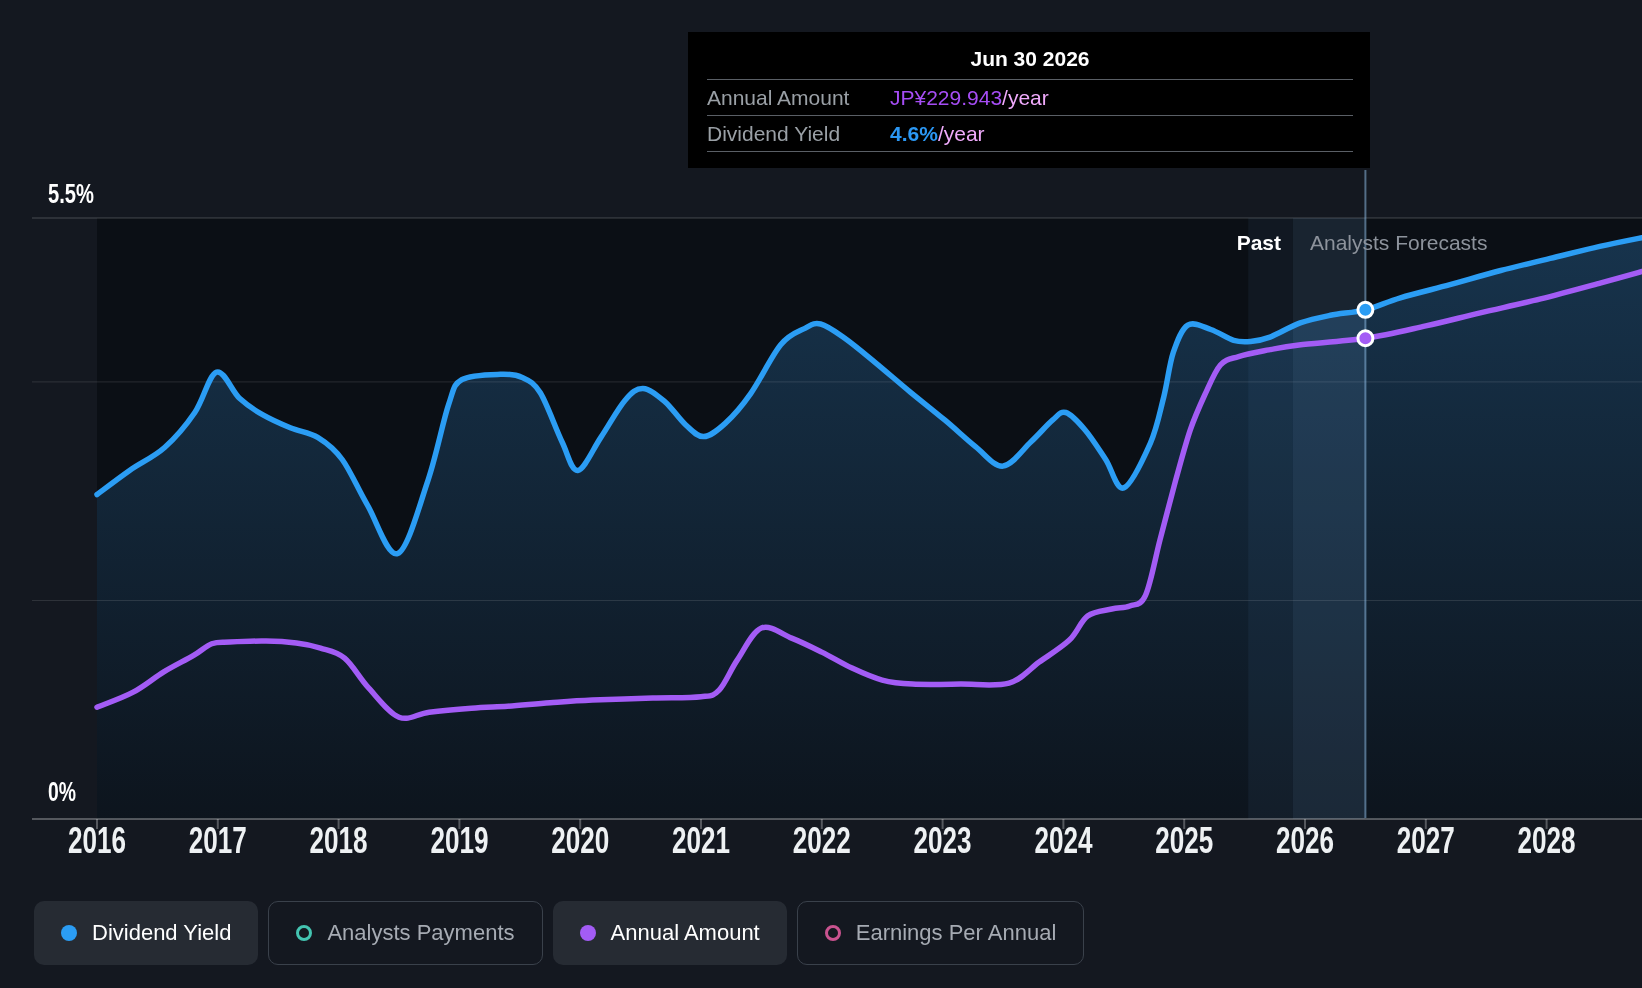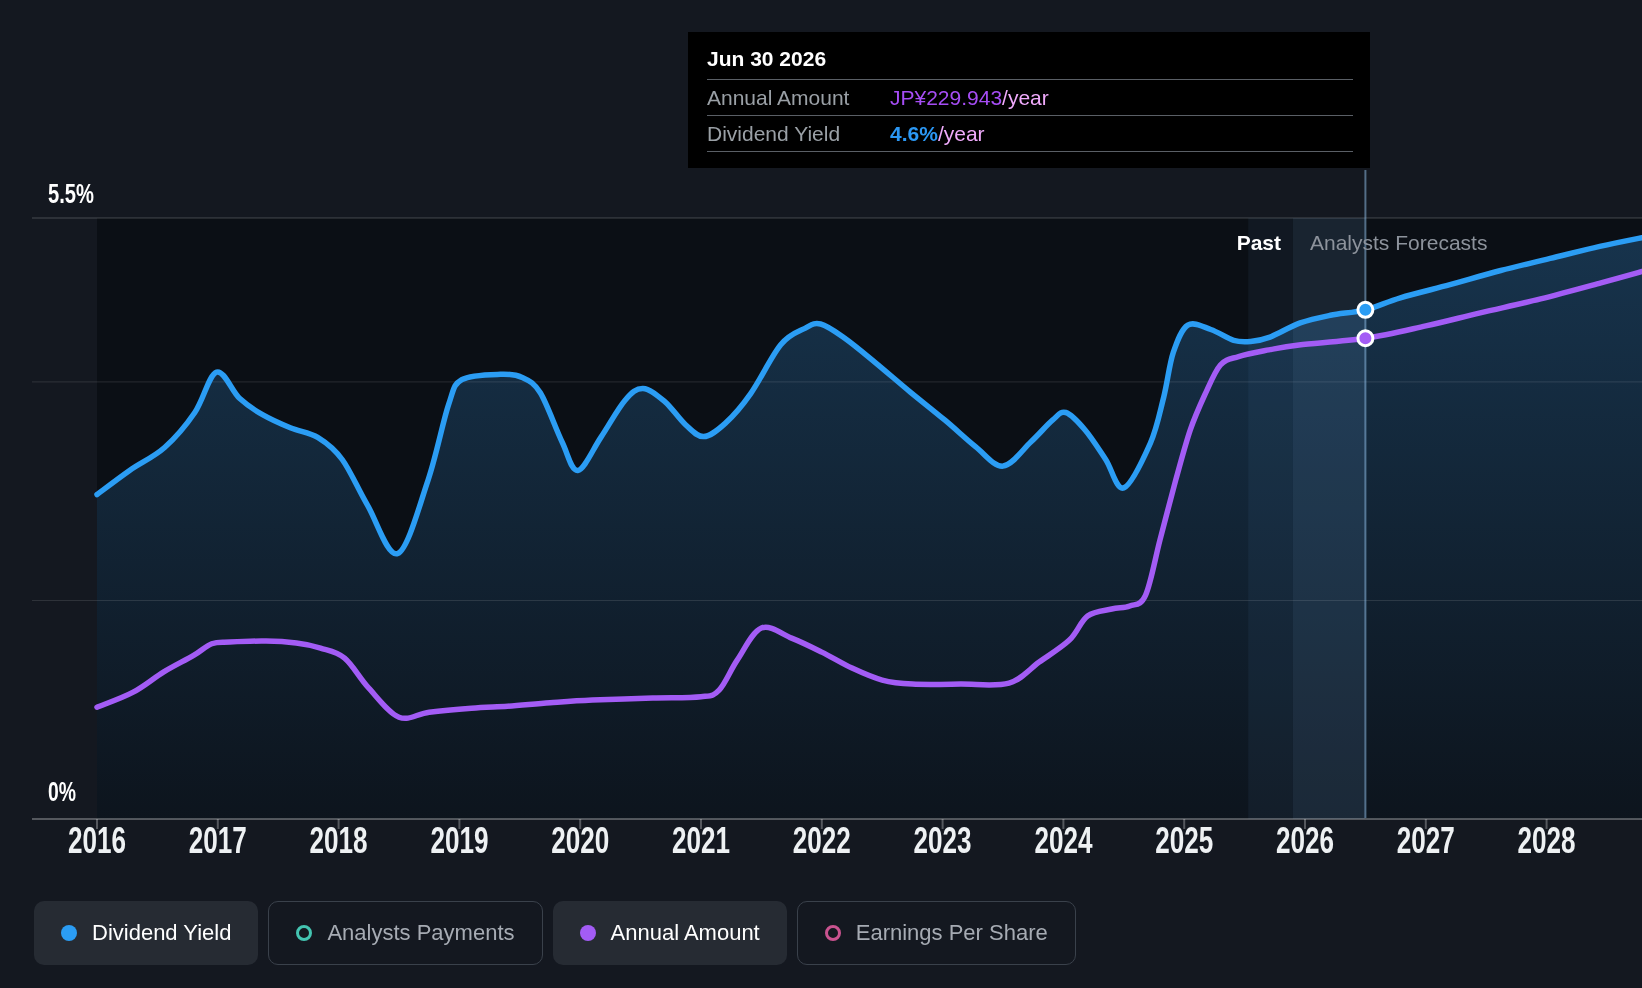--- a/index.html
+++ b/index.html
@@ -6,21 +6,21 @@
   .stage{position:relative;width:1642px;height:988px;overflow:hidden;background:#141820;
          font-family:"Liberation Sans",sans-serif;}
   svg{position:absolute;left:0;top:0;}
   svg text{font-family:"Liberation Sans",sans-serif;}
 
   
   .tooltip{position:absolute;left:688px;top:32px;width:682px;height:136px;background:#000;
            color:#fff;z-index:5;box-sizing:border-box;}
   .tt-inner{margin:0 17px 0 19px;}
   .tt-title{height:47px;line-height:54px;font-size:21px;font-weight:700;color:#fff;
-            border-bottom:1px solid #5a5f66;}
+            border-bottom:1px solid #5a5f66;text-align:center;}
   .tt-row{height:35px;display:flex;align-items:center;font-size:21px;
           border-bottom:1px solid #5a5f66;}
   .tt-label{width:183px;color:#9aa0a6;flex:none;}
   .tt-value{font-weight:400;}
   .tt-suffix{color:#f0abfc;}
 
   
   .legend{position:absolute;left:34px;top:901px;display:flex;gap:10px;z-index:4;}
   .legend-chip{height:64px;border-radius:10px;display:flex;align-items:center;
                padding:0 27px;font-size:22px;box-sizing:border-box;cursor:pointer;white-space:nowrap;}
@@ -109,17 +109,17 @@
     <div class="legend-chip inactive">
       <span class="marker" style="border: 3px solid rgb(68, 196, 177); background: transparent;"></span>
       <span>Analysts Payments</span>
     </div>
     <div class="legend-chip active">
       <span class="marker" style="background: rgb(163, 92, 245);"></span>
       <span>Annual Amount</span>
     </div>
     <div class="legend-chip inactive">
       <span class="marker" style="border: 3px solid rgb(201, 83, 143); background: transparent;"></span>
-      <span>Earnings Per Share</span>
+      <span>Earnings Per Annual</span>
     </div>
   </div>
 
 </div>
 
 </body></html>

